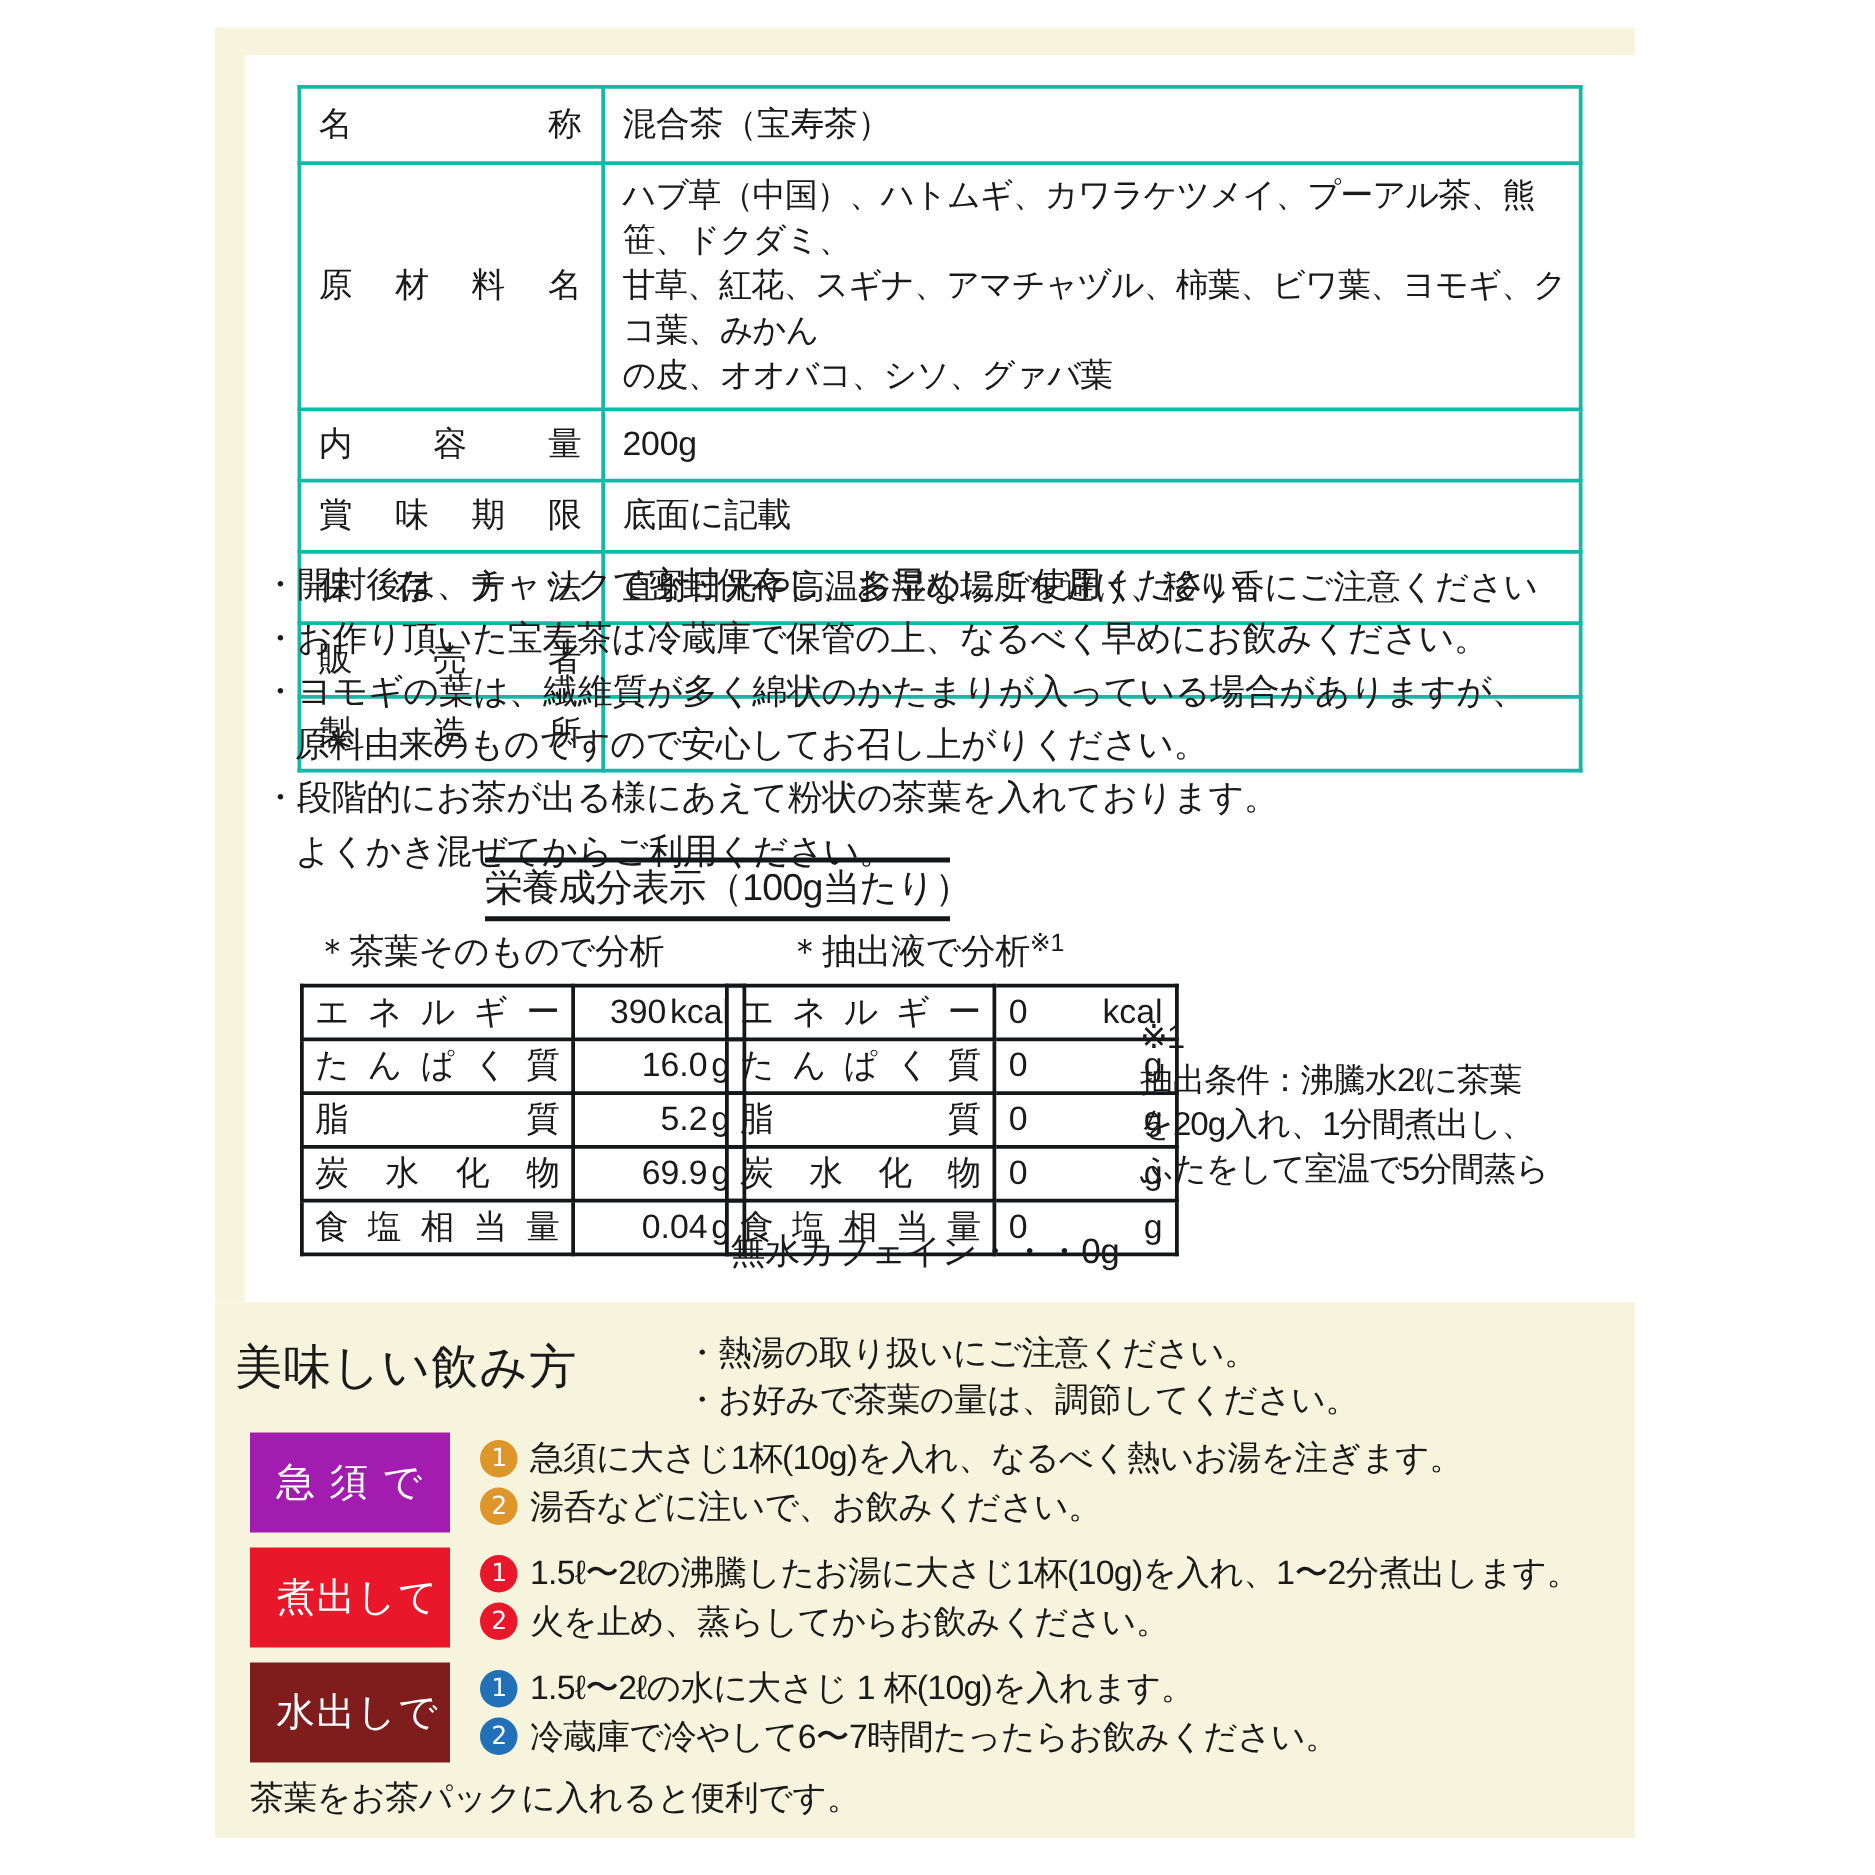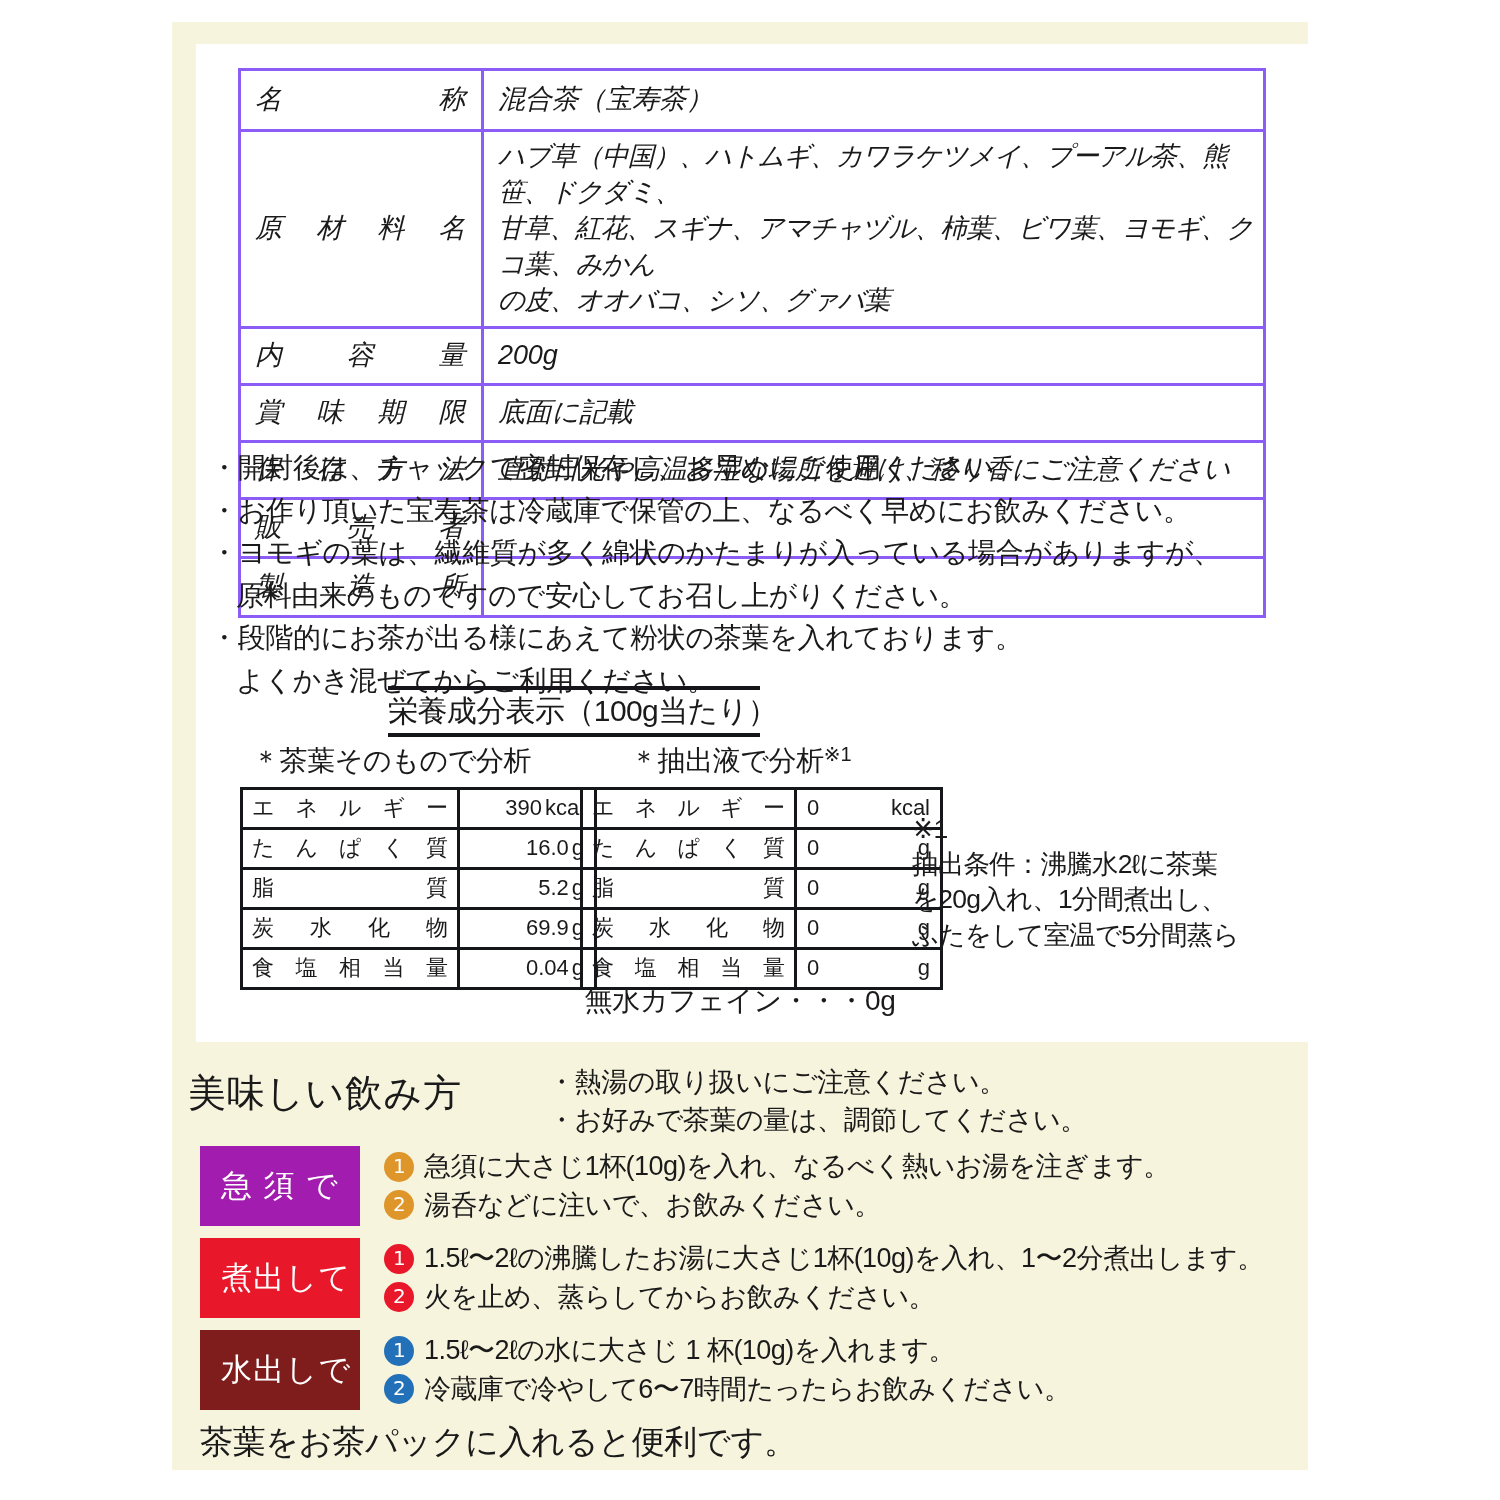--- a/index.html
+++ b/index.html
@@ -48,24 +48,23 @@
 
   
   .info-table {
     position: absolute;
     left: 238px; top: 68px;
     width: 1028px;
     border-collapse: collapse;
     table-layout: fixed;
   }
   .info-table td {
-    border: 3px solid #8b5cf6;
+    border: 3px solid #14b8a6;
     padding: 0;
     vertical-align: middle;
-    font-style: italic;
   }
   .info-label {
     width: 212px;
     text-align: center;
     font-size: 27px;
     letter-spacing: 0.06em;
     padding: 5px 14px 7px 14px !important;
     white-space: nowrap;
   }
   .info-label span {
@@ -142,21 +141,21 @@
   
   .nutri-table {
     position: absolute;
     border-collapse: collapse;
     table-layout: fixed;
   }
   .nutri-table td {
     border: 3px solid #15161a;
     height: 33px;
     padding: 0;
-    font-size: 22px;
+    font-size: 27px;
     vertical-align: middle;
     margin-top: 28px;
   }
   .nutri-table .n-key {
     text-align: center;
     padding: 1px 9px 3px 9px !important;
     white-space: nowrap;
   }
   .nutri-table .n-key span {
     display: inline-block;
@@ -285,21 +284,21 @@
     margin-right: 10px;
     font-family: "DejaVu Sans", sans-serif;
   }
   #method-0 { top: 1146px; }
   #method-1 { top: 1238px; }
   #method-2 { top: 1330px; }
 
   .brew-footer {
     position: absolute;
     left: 200px; top: 1420px;
-    font-size: 33px;
+    font-size: 27px;
     letter-spacing: -0.01em;
     white-space: nowrap;
   }
 </style>
 </head>
 <body>
 
 <div id="page">
 
   <div class="cream-top"></div>

